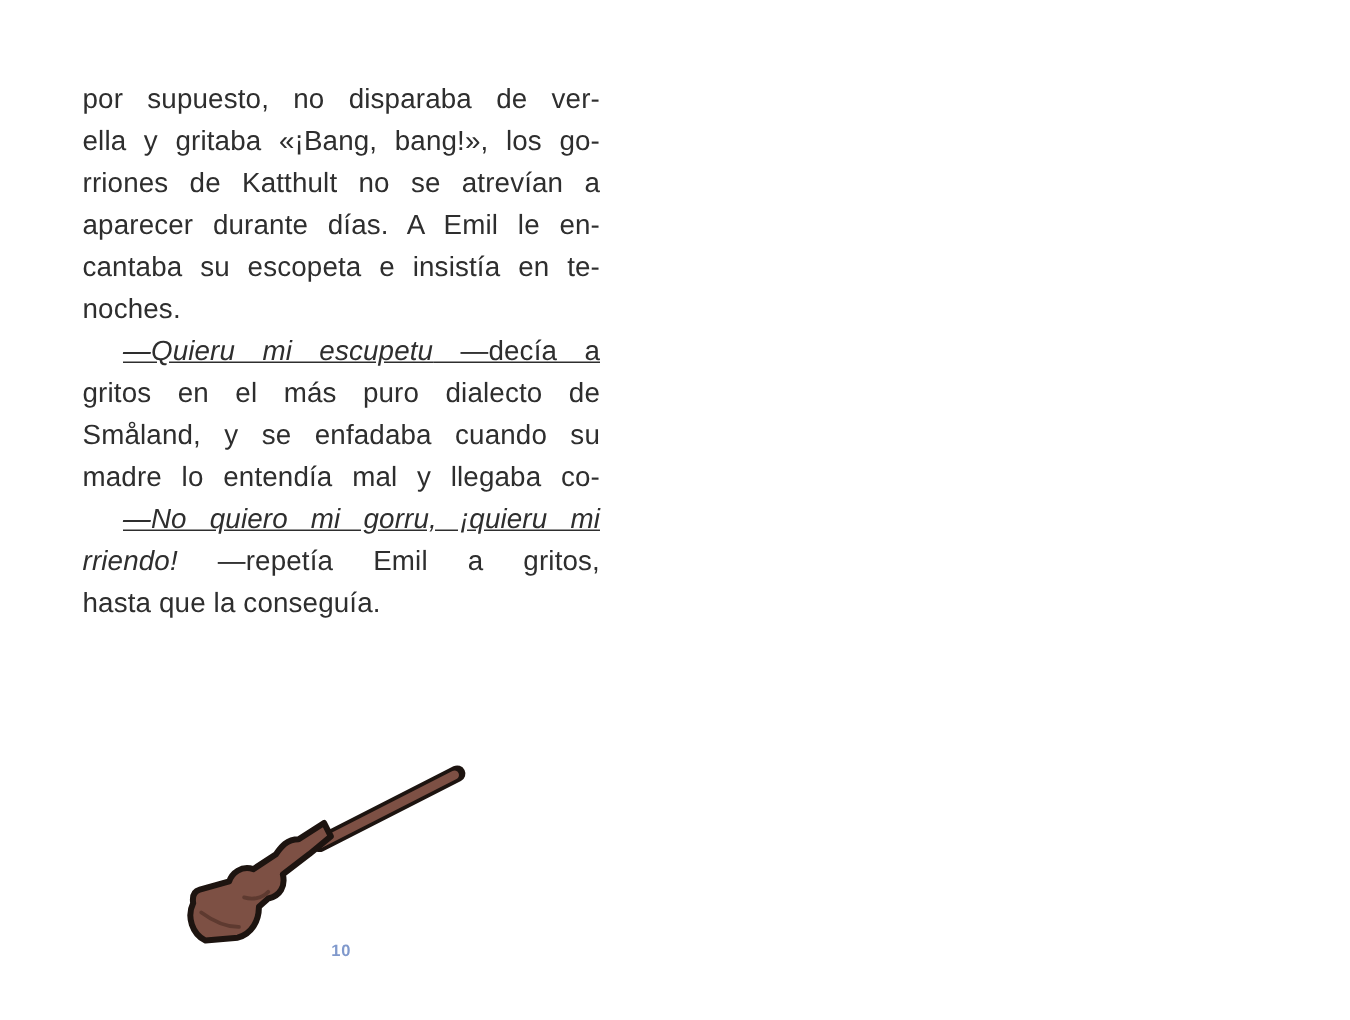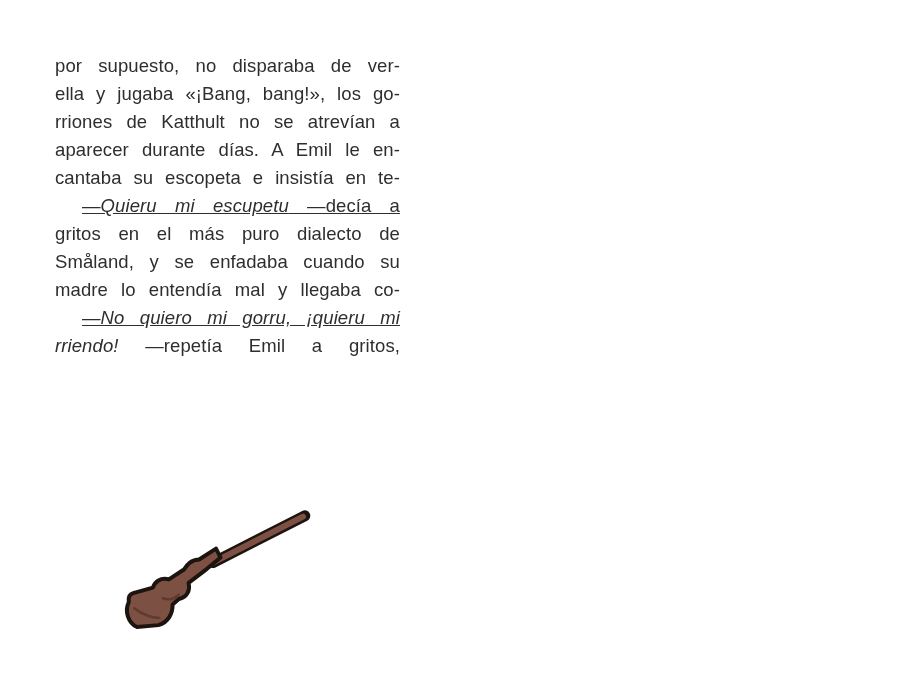--- a/index.html
+++ b/index.html
@@ -26,41 +26,44 @@
   .folio-left{left:55px;width:345px;}
   .illus{position:absolute;}
   #rifle-illus{left:113px;top:503px;}
 </style>
 </head>
 <body>
 
 <div class="page page-left">
   <div class="text-col text-col-left" id="left-col">
       <div class="line"><span>por supuesto, no disparaba de ver-</span></div>
-      <div class="line"><span>ella y jugaba «¡Bang, bang!», los go-</span></div>
+      <div class="line"><span>ella y gritaba «¡Bang, bang!», los go-</span></div>
       <div class="line"><span>rriones de Katthult no se atrevían a</span></div>
       <div class="line"><span>aparecer durante días. A Emil le en-</span></div>
       <div class="line"><span>cantaba su escopeta e insistía en te-</span></div>
+      <div class="line endline"><span>noches.</span></div>
       <div class="line indent"><span class="it">—Quieru mi escupetu</span><span> —decía a</span></div>
       <div class="line"><span>gritos en el más puro dialecto de</span></div>
       <div class="line"><span>Småland, y se enfadaba cuando su</span></div>
       <div class="line"><span>madre lo entendía mal y llegaba co-</span></div>
       <div class="line indent"><span class="it">—No quiero mi gorru, ¡quieru mi</span></div>
       <div class="line"><span class="it">rriendo!</span><span> —repetía Emil a gritos,</span></div>
+      <div class="line endline"><span>hasta que la conseguía.</span></div>
     </div>
 
   <svg id="rifle-illus" class="illus" width="207" height="127" viewBox="0 0 207 127">
     <g transform="translate(14,100) rotate(-27)">
       <line x1="95" y1="3" x2="198" y2="3" stroke="#1d1410" stroke-width="11" stroke-linecap="round"></line>
       <line x1="96" y1="3" x2="196" y2="3" stroke="#7d5044" stroke-width="6" stroke-linecap="round"></line>
       <path d="M2,0 C-6,6 -8,18 -2,26 L18,34 C28,36 36,30 40,22 L48,20 C56,22 62,18 64,10 L86,6 L104,2 L104,-8 L84,-6 C76,-10 70,-6 66,-4 L48,-2 C42,-8 34,-6 30,-2 L10,-6 C5,-7 3,-3 2,0 Z" fill="#7d5044" stroke="#1d1410" stroke-width="4" stroke-linejoin="round"></path>
       <path d="M4,8 C8,16 14,24 22,28 M34,12 C38,16 44,18 50,16" stroke="#5e3a30" stroke-width="2.5" fill="none" stroke-linecap="round"></path>
     </g>
   </svg>
 
+  <div class="folio folio-left">10</div>
 </div>
 
 <div class="page page-right">
   
 
   
   
 
   
 </div>

